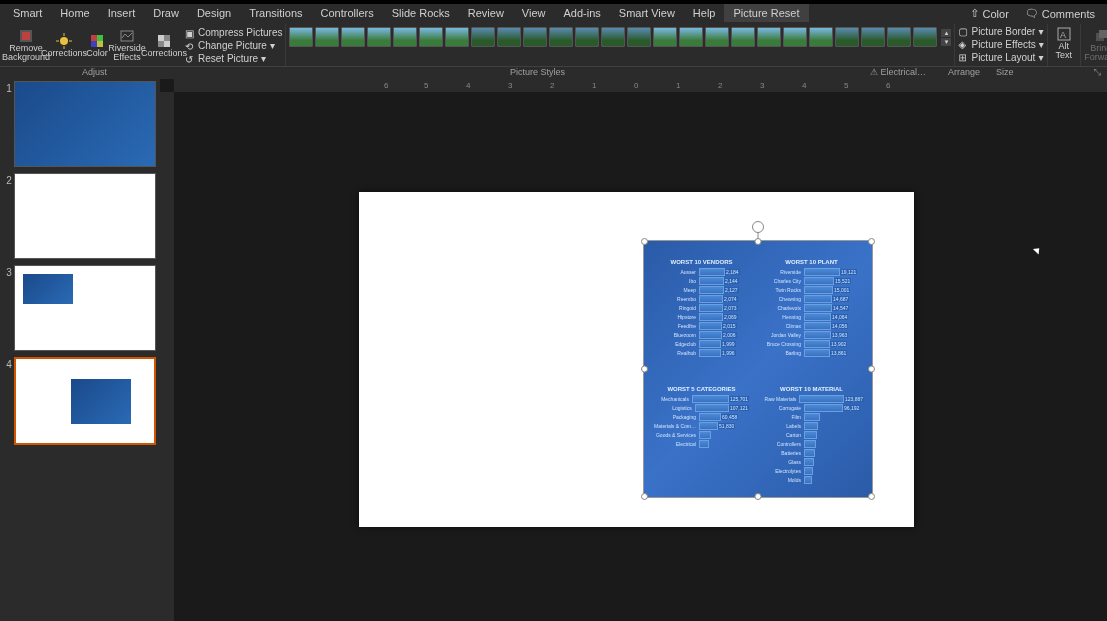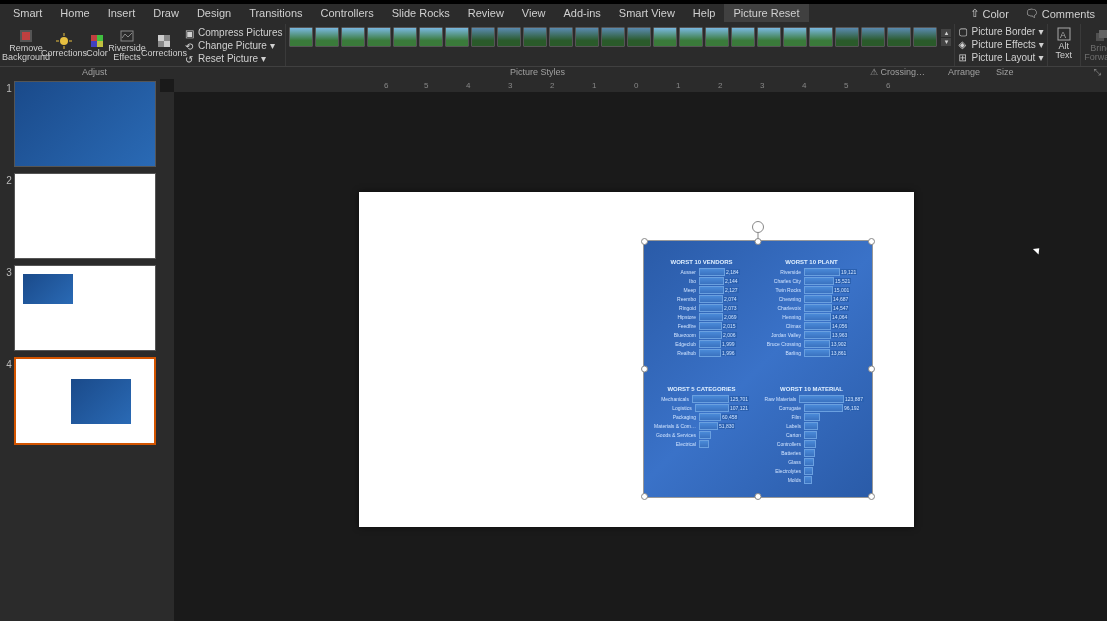--- a/index.html
+++ b/index.html
@@ -192,21 +192,21 @@
         </svg>
         <span>Bring Forward</span>
       </div>
 
   </div>
 
 </div>
 <div class="ribbon-labels">
   <div class="label" style="left:82px">Adjust</div>
   <div class="label" style="left:510px">Picture Styles</div>
-  <div class="label" style="left:870px">⚠ <span>Crossing…</span></div>
+  <div class="label" style="left:870px">⚠ <span>Electrical…</span></div>
   <div class="label" style="left:948px">Arrange</div>
   <div class="label" style="left:996px">Size</div>
   <div class="label" style="right:6px">⤡</div>
 </div>
 
 <div class="workspace">
   <div class="thumbpanel">
     <div class="thumbslot">
         <div class="thumbnum">1</div>
         <div class="thumb t1"></div>

